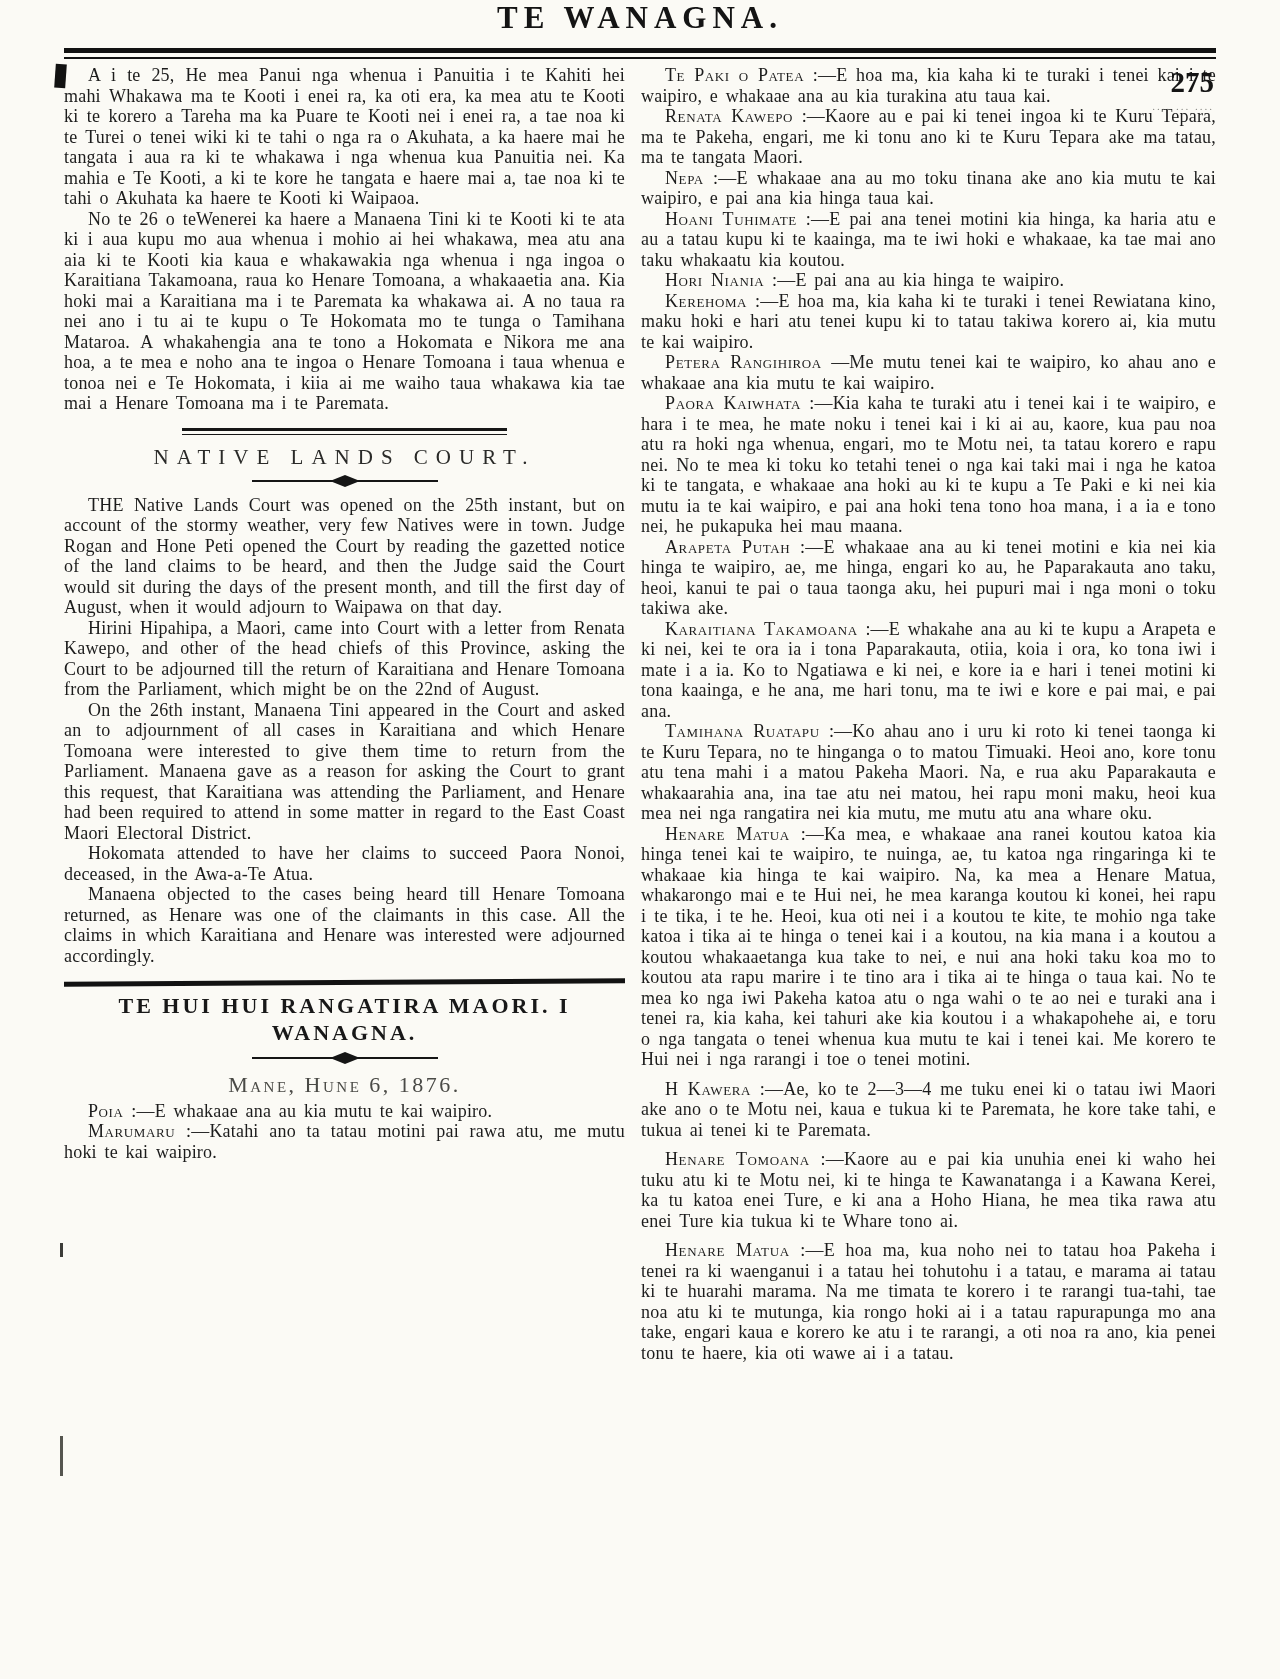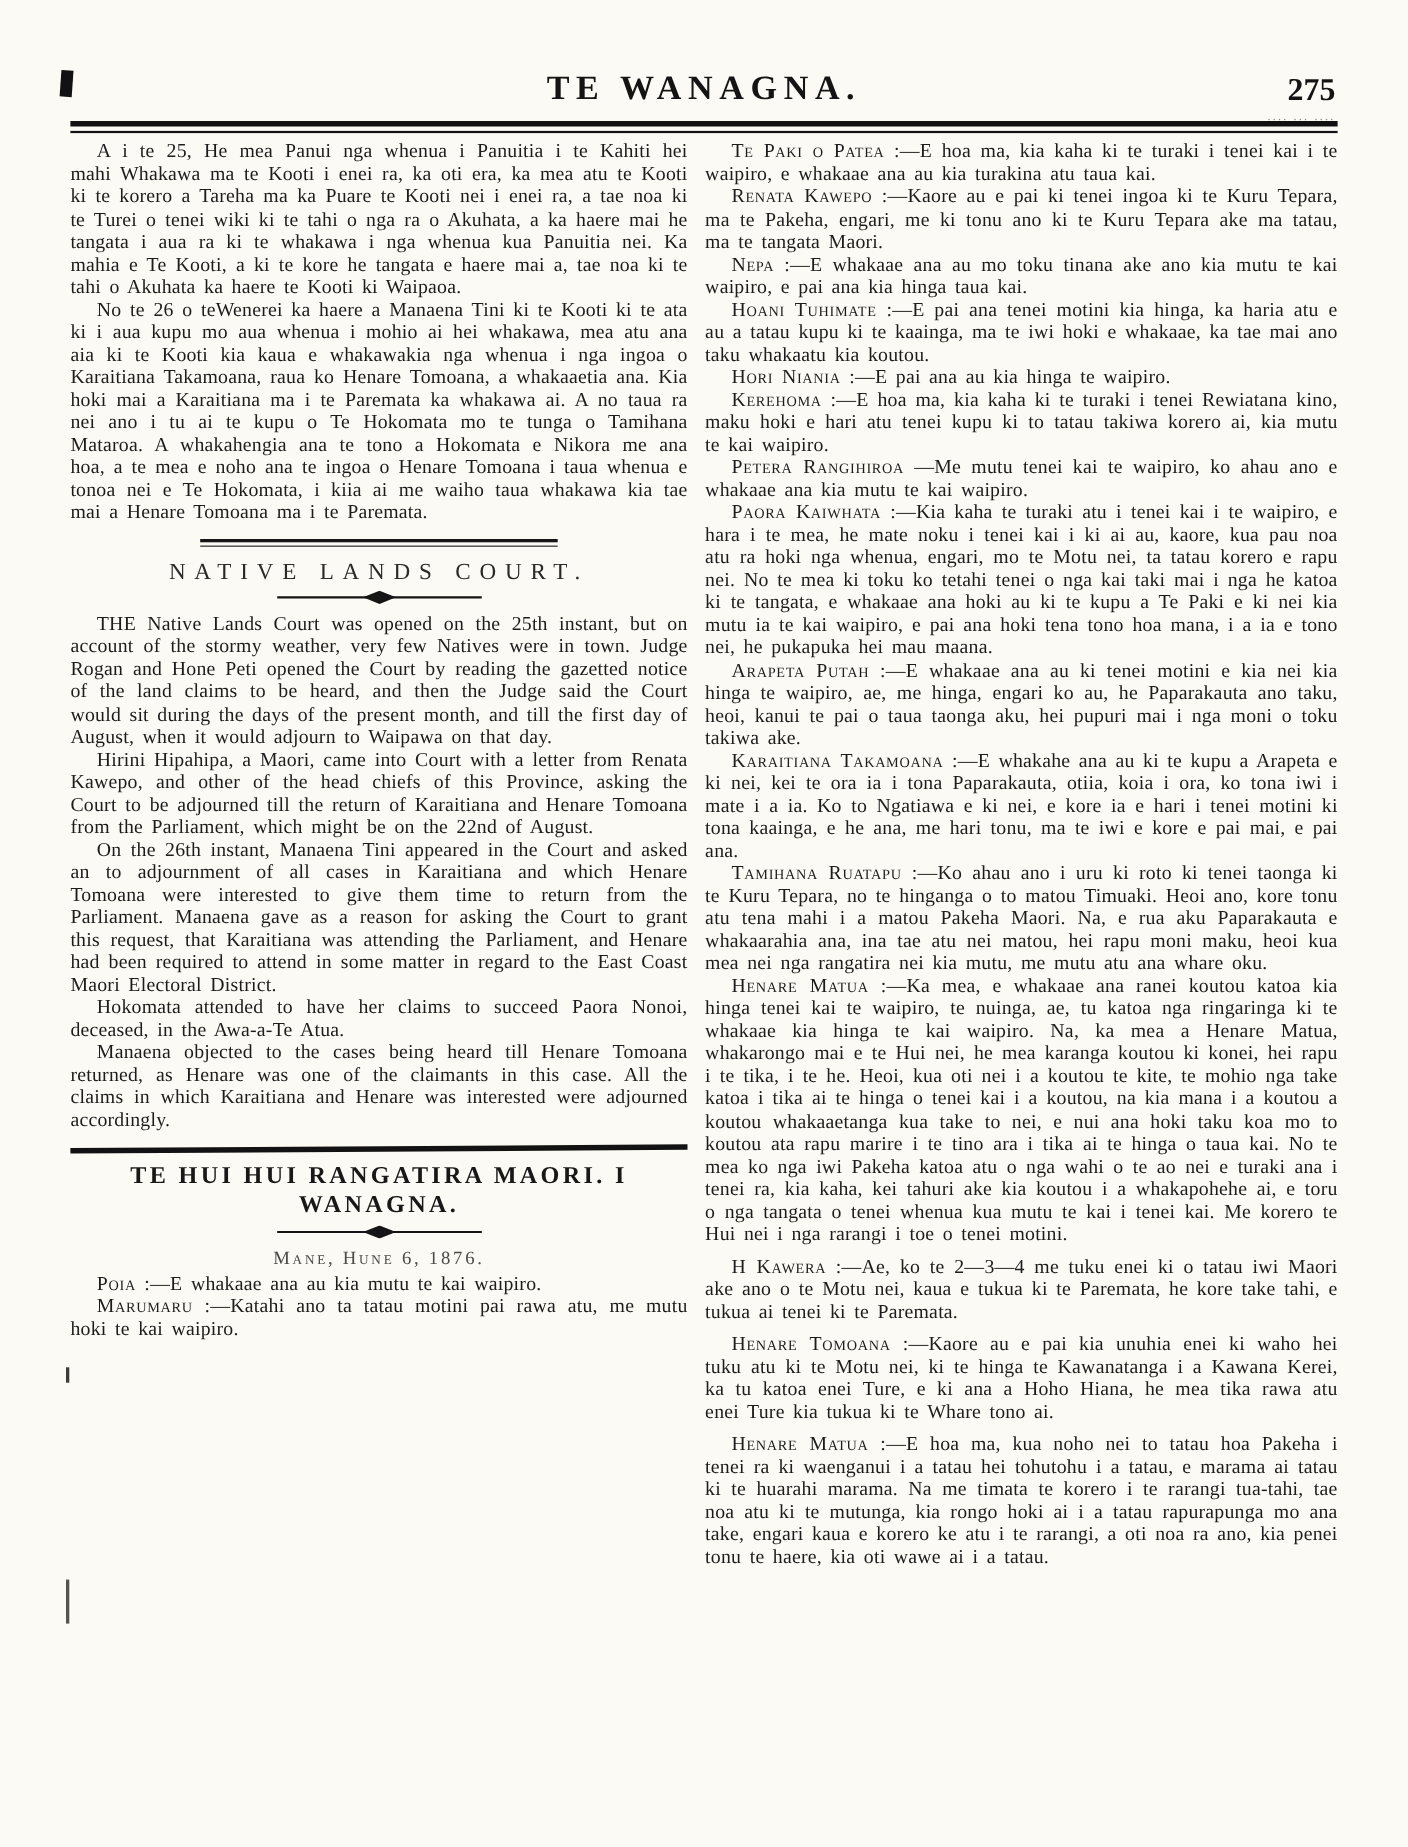--- a/index.html
+++ b/index.html
@@ -5,21 +5,21 @@
   html,body { margin:0; padding:0; background:#d8d6d0; }
   .page {
     position:relative;
     width:1280px; height:1679px;
     margin:0 auto;
     background:#fbfaf5;
     font-family:"Liberation Serif","DejaVu Serif",serif;
     color:#1c1c1c;
     overflow:hidden;
   }
-  .header { position:relative; padding-top:62px; }
+  .header { position:relative; }
   .masthead {
     text-align:center;
     font-size:31px; font-weight:bold; letter-spacing:6px;
     color:#141414;
   }
   .pagenum {
     position:absolute; right:66px; top:66px;
     font-size:29px; font-weight:bold; color:#141414;
   }
   .pagenum-dots {
@@ -71,21 +71,21 @@
     transform:rotate(-0.35deg);
   }
   .hui-heading {
     text-align:center; font-weight:bold;
     font-size:22px; letter-spacing:3px; line-height:1.22;
     color:#181818;
   }
   .date-line {
     text-align:center;
     font-variant:small-caps;
-    font-size:17px; letter-spacing:2.5px;
+    font-size:22px; letter-spacing:2.5px;
     color:#4a4a46;
     margin:6px 0 3px 0;
   }
   .ink-blotch {
     position:absolute; left:55px; top:64px;
     width:11px; height:24px; background:#121212;
     transform:rotate(4deg);
   }
   .ink-dash-1 { position:absolute; left:60px; top:1243px; width:3px; height:14px; background:#3c3c38; }
   .ink-dash-2 { position:absolute; left:60px; top:1436px; width:3px; height:40px; background:#55554f; }

